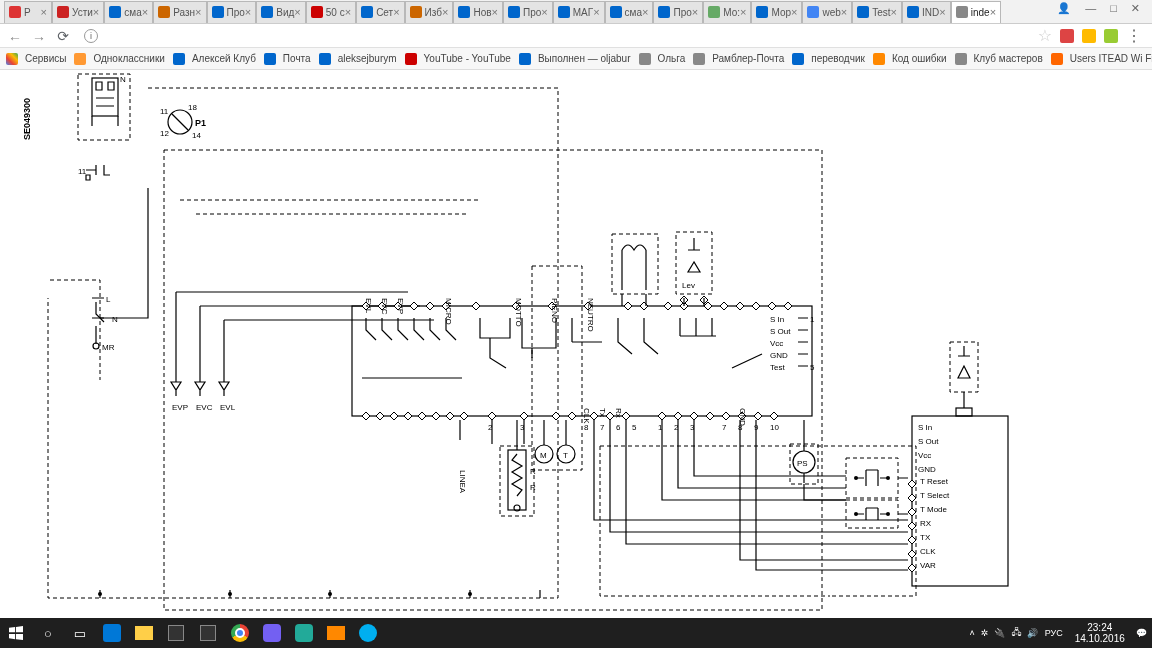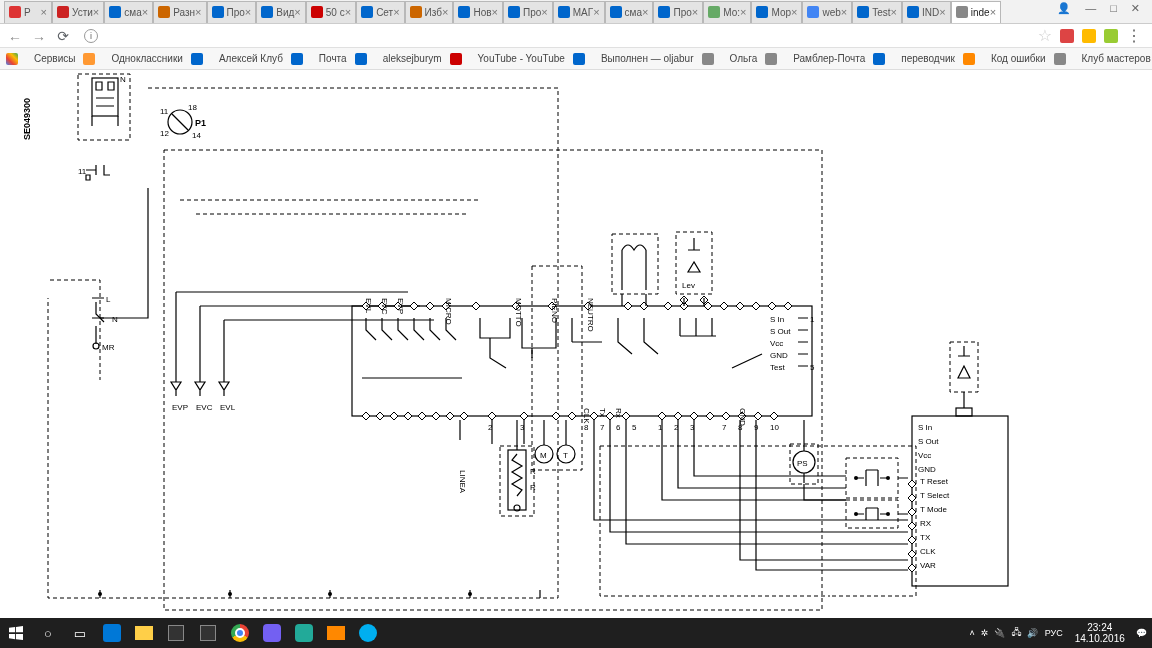--- a/index.html
+++ b/index.html
@@ -19,21 +19,21 @@
 
 .addr-row{height:24px;display:flex;align-items:center;background:#fff;border-bottom:1px solid #e0e0e0;padding:0 6px;gap:6px}
 .nav-btn{width:18px;height:18px;display:flex;align-items:center;justify-content:center;font-size:14px;color:#8a8a8a}
 .nav-btn.enabled{color:#5f6368}
 .url-box{flex:1;display:flex;align-items:center;height:20px;font-size:11px;color:#333;padding:0 6px}
 .url-box .info-icon{width:14px;height:14px;border:1px solid #999;border-radius:50%;display:flex;align-items:center;justify-content:center;font-size:9px;margin-right:5px;color:#666}
 .addr-right{display:flex;align-items:center;gap:8px;padding-right:4px}
 
 
 .bm-row{height:22px;display:flex;align-items:center;background:#f7f7f7;border-bottom:1px solid #ddd;padding:0 6px;gap:8px;font-size:10px;color:#444;overflow:hidden}
-.bm{display:flex;align-items:center;gap:16px;white-space:nowrap}
+.bm{display:flex;align-items:center;gap:7px;white-space:nowrap}
 .bm .bico{width:12px;height:12px;border-radius:2px}
 .bm-spacer{flex:1}
 
 
 .content{position:absolute;left:0;right:0;top:70px;bottom:30px;background:#fff;overflow:hidden}
 .content svg{position:absolute;left:0;top:0}
 
 
 .taskbar{position:absolute;bottom:0;left:0;right:0;height:30px;background:#1f1f1f;display:flex;align-items:center}
 .tb-left{display:flex;align-items:center;height:100%}

